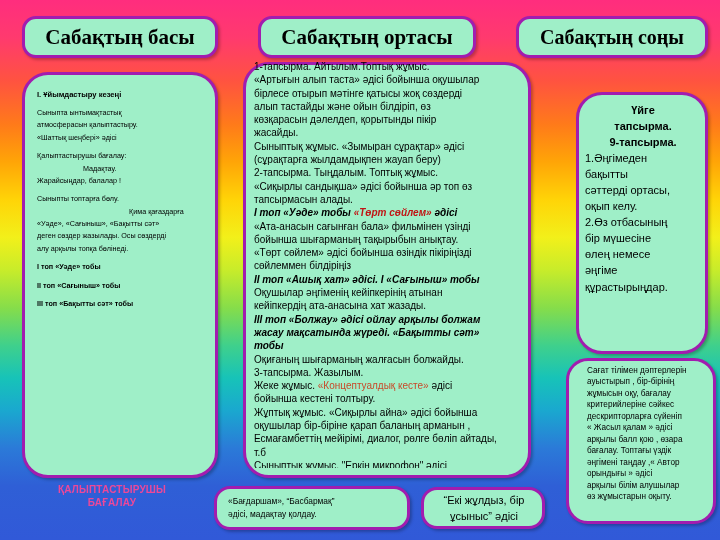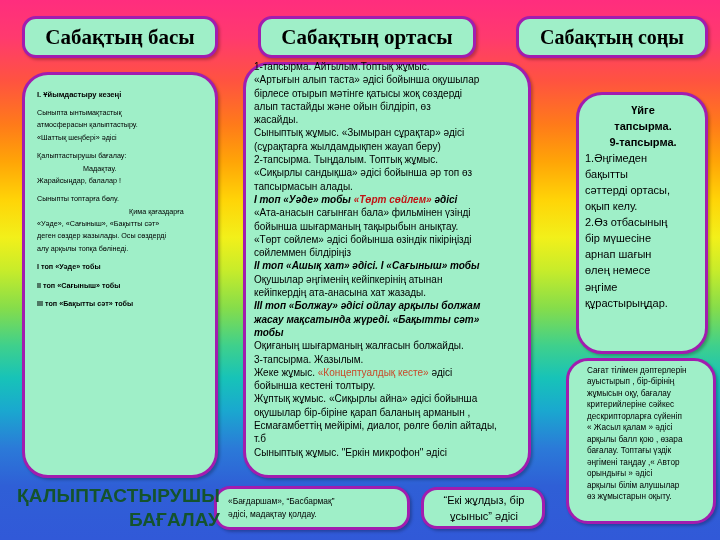--- a/index.html
+++ b/index.html
@@ -134,24 +134,24 @@
   #lbl-b2{
     left:425px; top:491px; width:118px; height:36px;
     font-size:11px; line-height:1.45;
     justify-content:flex-end;text-align:center;
   }
 
   
   #kalyp{
     position:absolute;
     left:4px; top:484px; width:216px;
-    text-align:right;
-    color:#14532d;
+    text-align:center;
+    color:#ec4899;
     font-weight:bold;
-    font-size:19px;
+    font-size:10px;
     line-height:1.25;
     letter-spacing:.2px;
   }
 </style>
 </head>
 <body>
 
 <div class="stage">
 
   <div class="panel header" id="hdr-start">
@@ -194,20 +194,21 @@
   <div id="kalyp">
     <div>ҚАЛЫПТАСТЫРУШЫ</div>
     <div>БАҒАЛАУ</div>
   </div>
 
   <div class="body-text" id="txt-mid">
       <p>1-тапсырма. Айтылым.Топтық  жұмыс.</p>
       <p>«Артығын алып таста» әдісі бойынша оқушылар</p>
       <p> бірлесе отырып мәтінге қатысы жоқ сөздерді</p>
       <p>алып тастайды және  ойын білдіріп, өз</p>
+      <p>көзқарасын дәлелдеп, қорытынды пікір</p>
       <p>жасайды.</p>
       <p>Сыныптық  жұмыс. «Зымыран сұрақтар» әдісі</p>
       <p>(сұрақтарға жылдамдықпен жауап беру)</p>
       <p>2-тапсырма. Тыңдалым. Топтық  жұмыс.</p>
       <p>«Сиқырлы сандықша» әдісі бойынша  әр топ өз</p>
       <p>тапсырмасын алады.</p>
       <p><span class="em">I топ «Уәде» тобы </span><span class="red">«Төрт сөйлем»</span><span class="em"> әдісі</span></p>
       <p>«Ата-анасын сағынған бала» фильмінен үзінді</p>
       <p>бойынша шығарманың  тақырыбын  анықтау.</p>
       <p>«Төрт сөйлем» әдісі  бойынша  өзіндік пікіріңізді</p>
@@ -232,21 +233,20 @@
   <div class="body-text" id="txt-home">
     <span class="ttl">Үйге</span>
     <span class="ttl">тапсырма.</span>
     <span class="ttl">9-тапсырма.</span>
     <span class="bd" style="display:block">1.Әңгімеден</span>
     <span class="bd" style="display:block">бақытты</span>
     <span class="bd" style="display:block">сәттерді ортасы,</span>
     <span class="bd" style="display:block">оқып келу.</span>
     <span class="bd" style="display:block">2.Өз отбасының</span>
     <span class="bd" style="display:block">бір мүшесіне</span>
-    <span class="bd" style="display:block">арнап  шағын</span>
     <span class="bd" style="display:block">өлең немесе</span>
     <span class="bd" style="display:block">әңгіме</span>
     <span class="bd" style="display:block">құрастырыңдар.</span>
   </div>
 
   <div class="body-text" id="txt-assess">
       <div>Сағат тілімен дәптерлерін</div>
       <div>ауыстырып , бір-бірінің</div>
       <div>жұмысын оқу, бағалау</div>
       <div>критерийлеріне  сәйкес</div>

